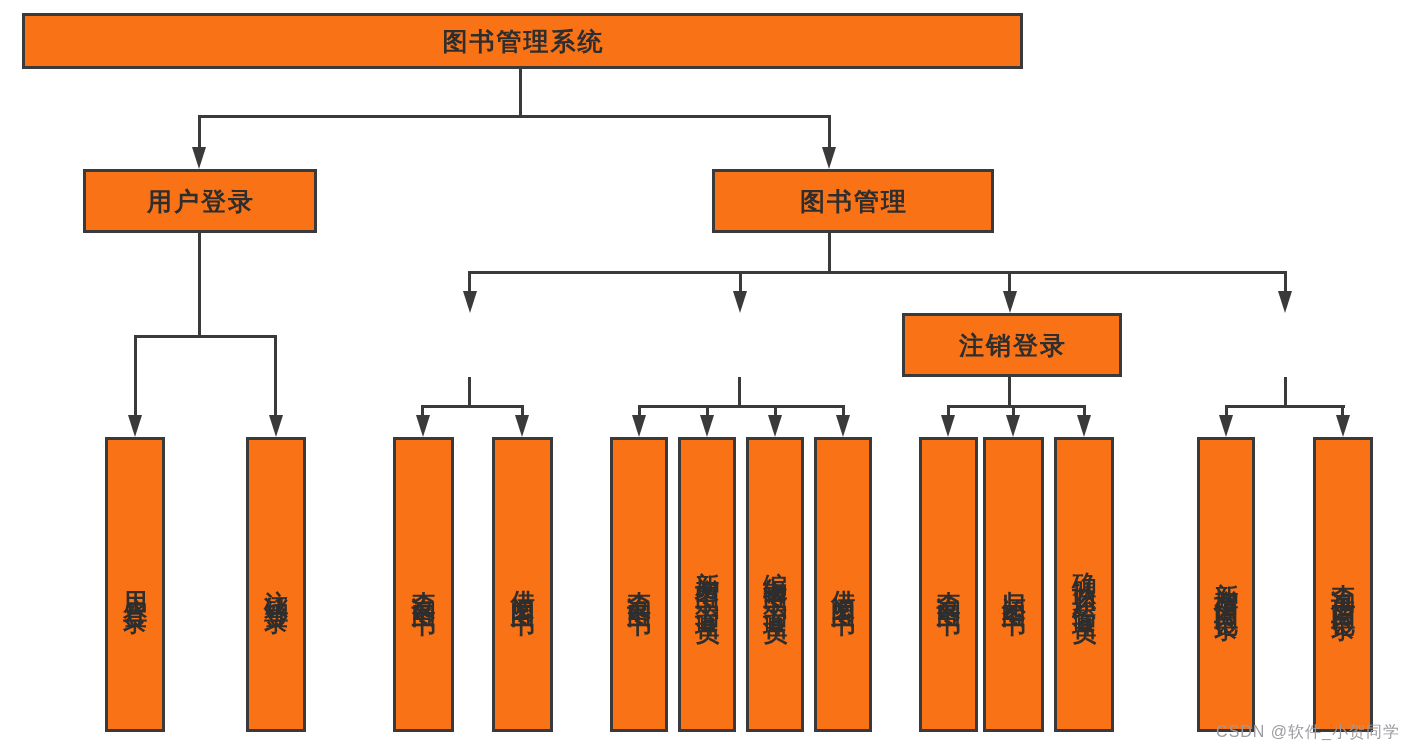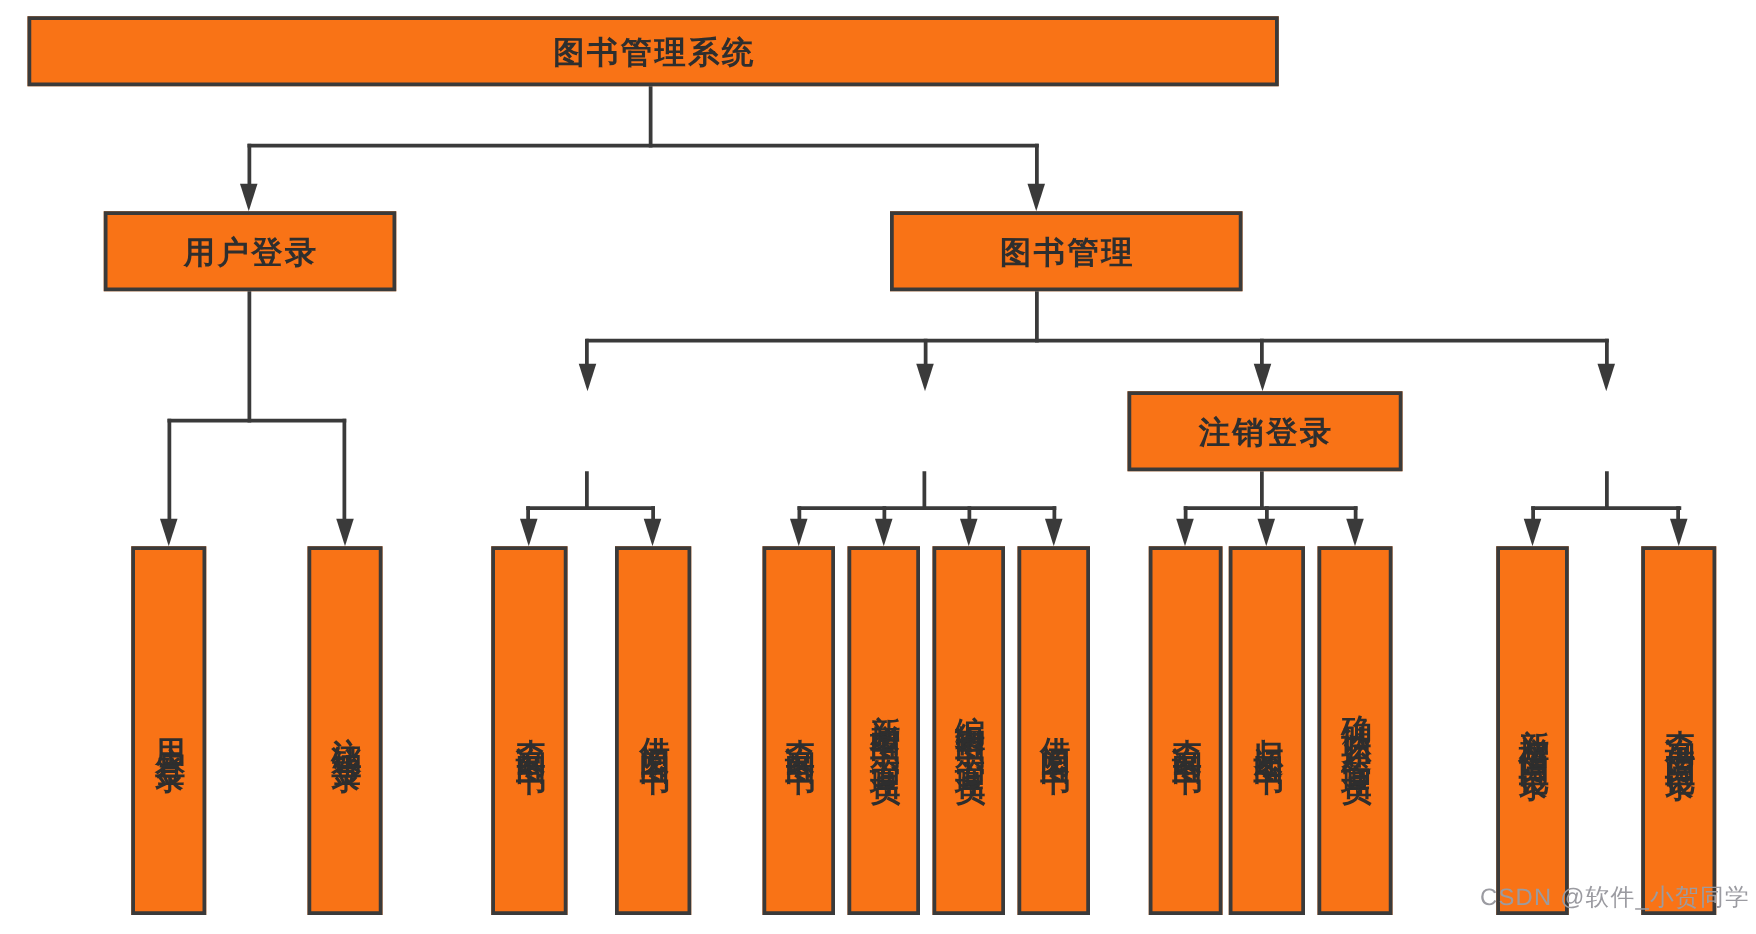--- a/index.html
+++ b/index.html
@@ -21,22 +21,22 @@
   }
   .vline,.hline{position:absolute;background:var(--line,#3a3a3a);}
   .vline{width:3px;}
   .hline{height:3px;}
   .arrow{
     position:absolute;width:0;height:0;
     border-left:7px solid transparent;border-right:7px solid transparent;
     border-top:22px solid var(--line,#3a3a3a);
   }
   .watermark{
-    position:absolute;right:5px;bottom:16px;
-    font-size:19px;color:var(--watermark,#9b9ba1);letter-spacing:1px;white-space:nowrap;
+    position:absolute;right:5px;bottom:4px;
+    font-size:16px;color:var(--watermark,#9b9ba1);letter-spacing:1px;white-space:nowrap;
   }
 </style>
 </head>
 <body>
 
 <div id="canvas">
 
   <div class="box hnode" style="left:22px;top:13px;width:1001px;height:56px;">图书管理系统</div>
 
   <div class="box hnode" style="left:83px;top:169px;width:234px;height:64px;">用户登录</div>

